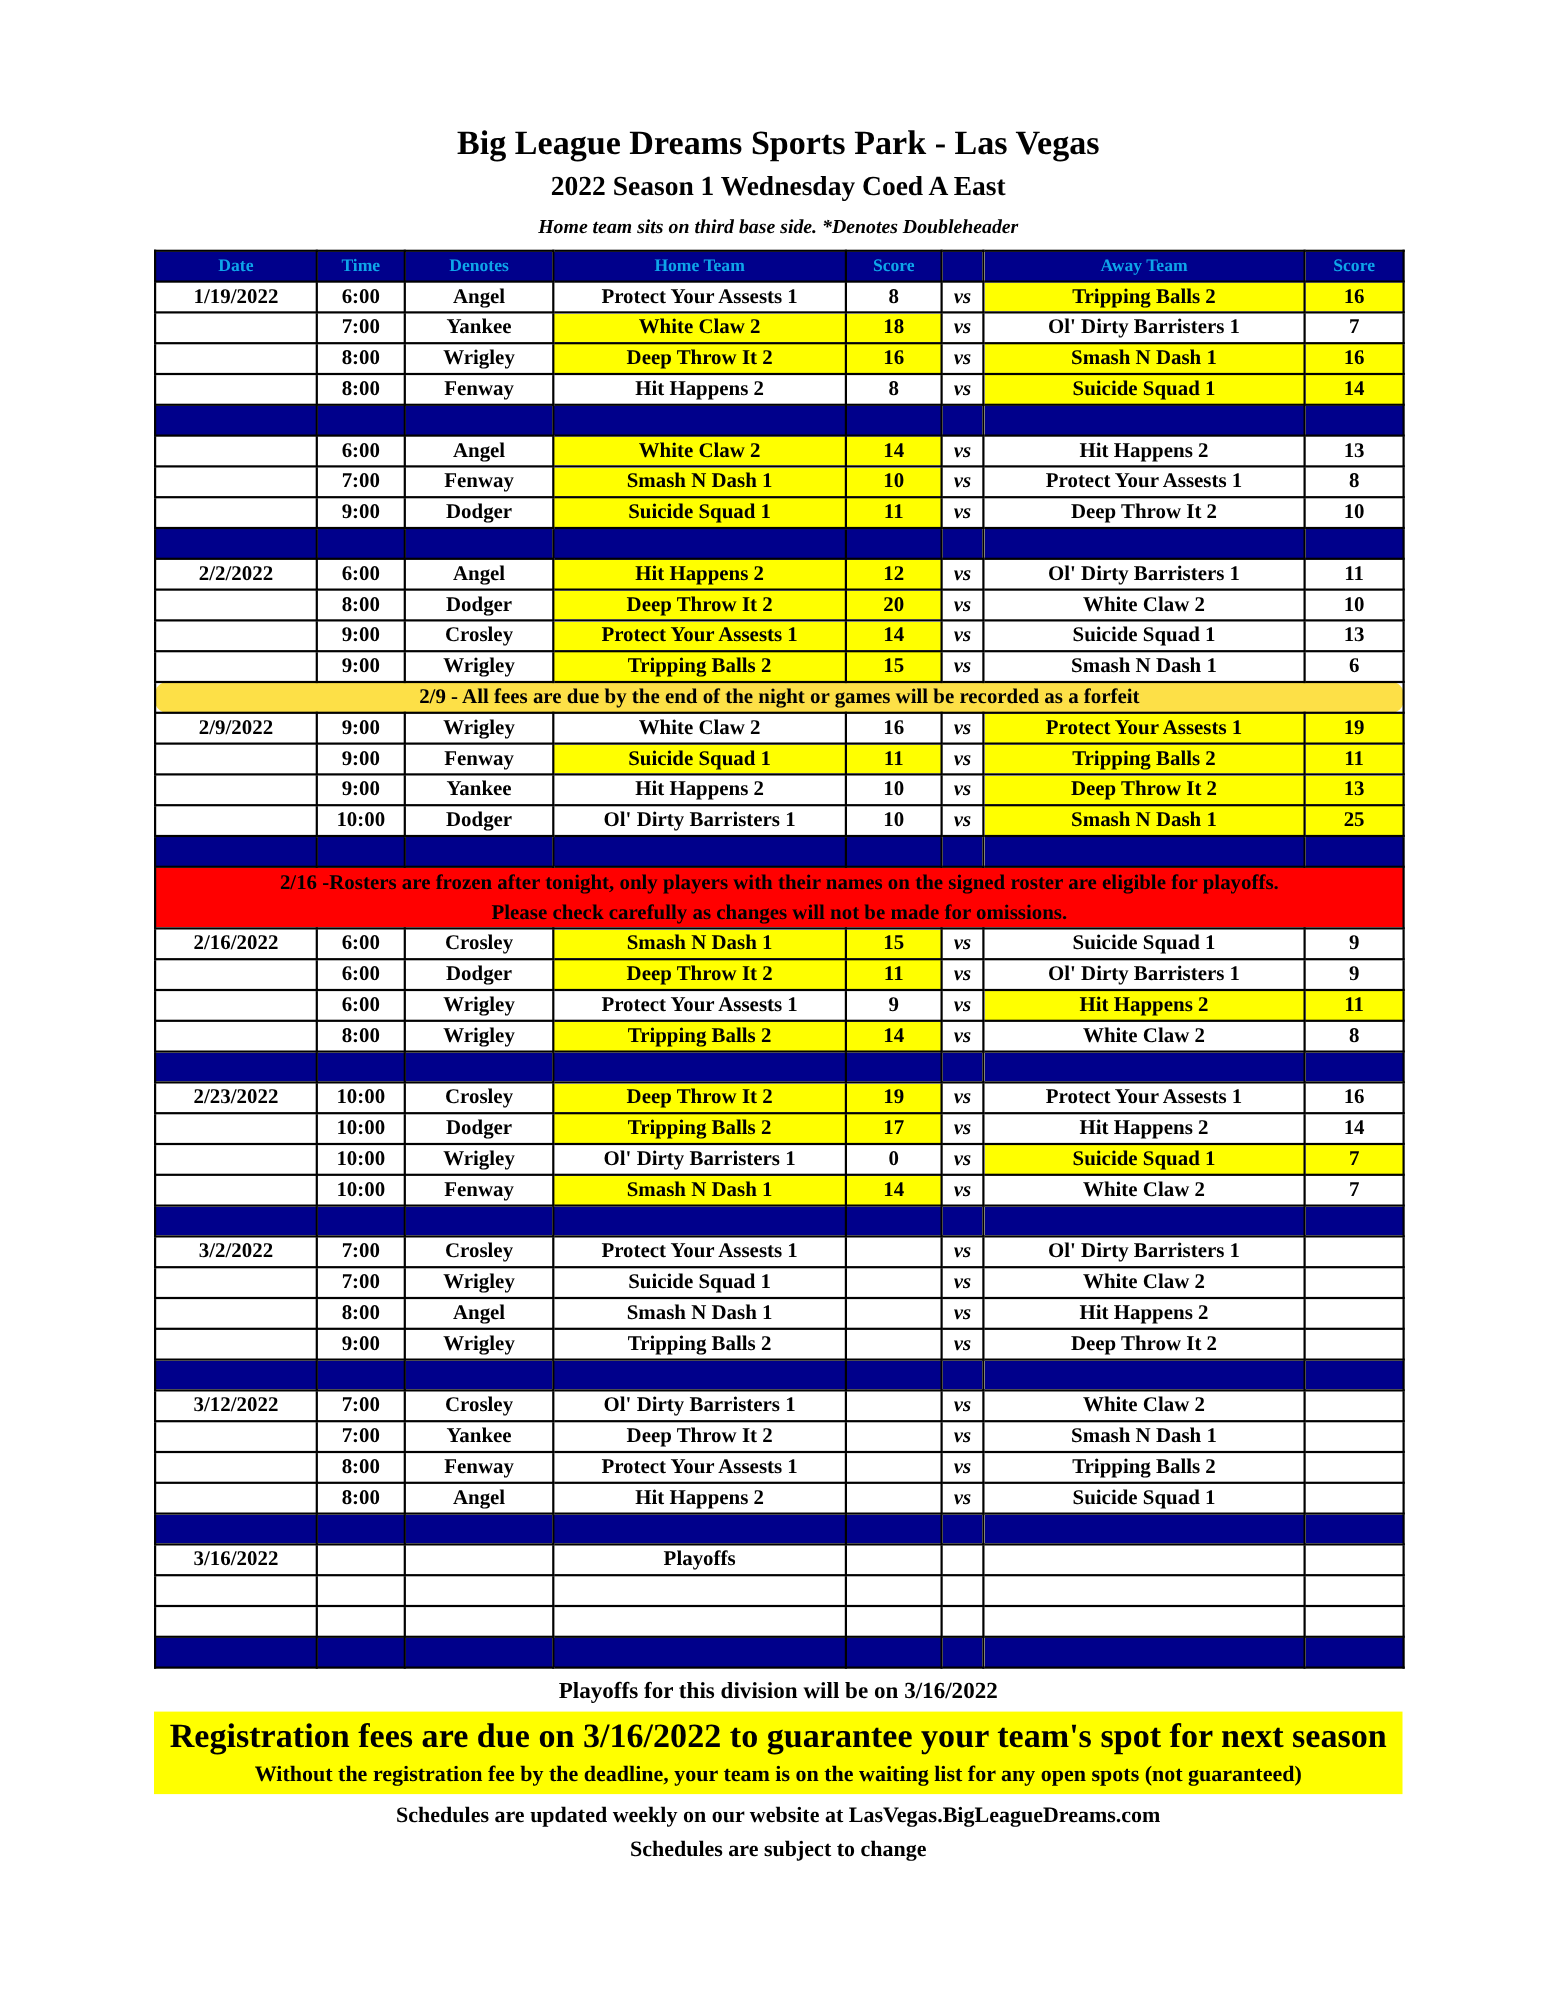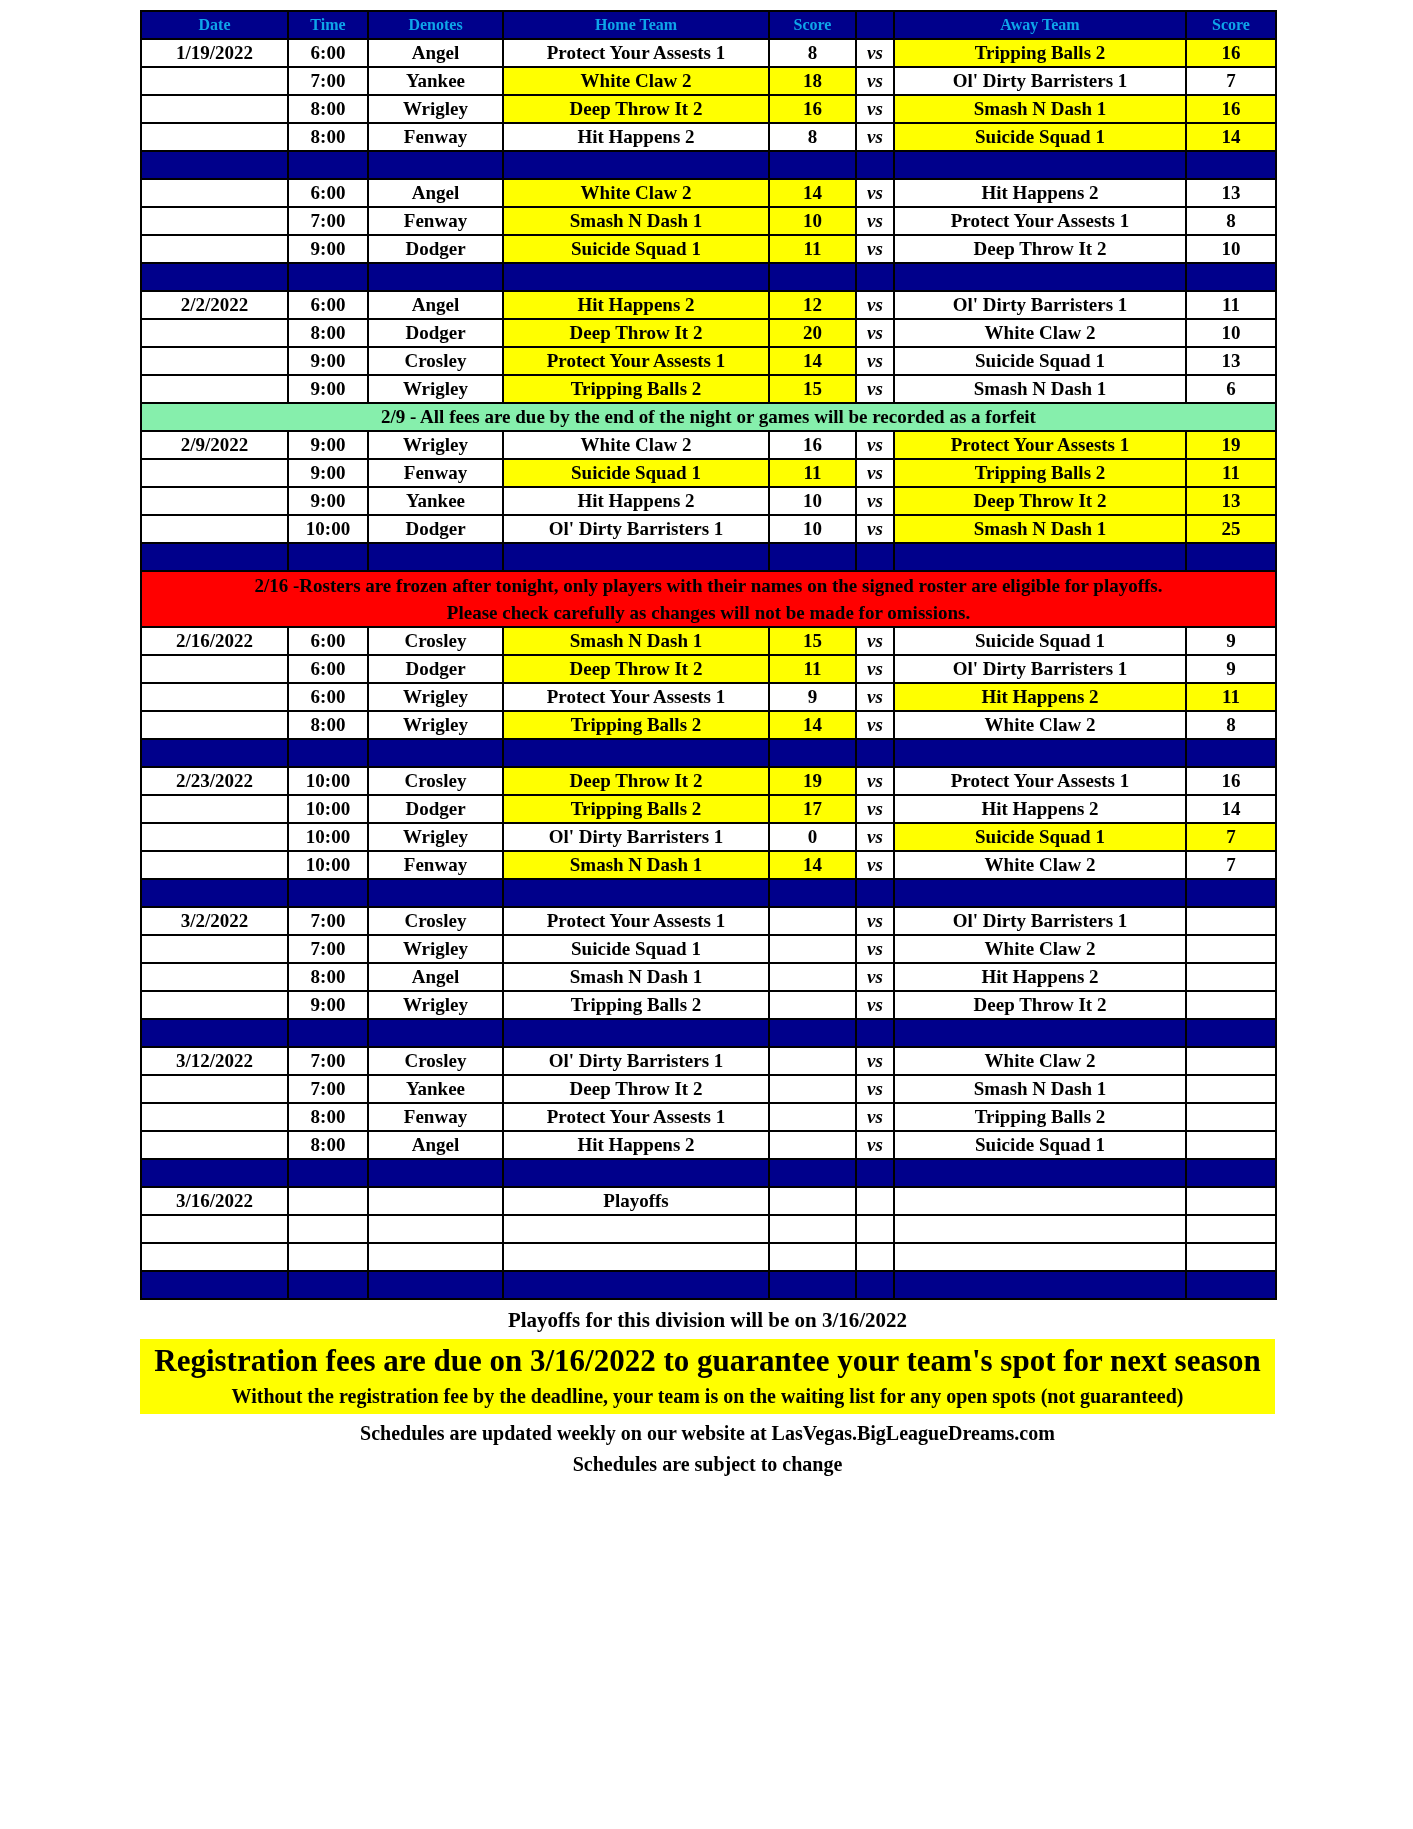--- a/index.html
+++ b/index.html
@@ -35,39 +35,44 @@
   }
   table.schedule thead th {
     background: #00008B;
     color: #0ea5e9;
     font-size: 16px;
   }
   td.sep { background: #00008B; }
   td.hl  { background: #FFFF00; }
   td.vs-cell { font-style: italic; font-size: 15px; }
   td.notice-navy {
-    background: #86efac; color: #ffffff; font-size: 19px; text-align: center;
+    background: #fde047; color: #ffffff; font-size: 19px; text-align: center; border-radius: 11px;
   }
   td.notice-red {
     background: #FF0000; color: #ffffff; font-size: 20px; text-align: center; height: 56px;
   }
   td.notice-red .line { line-height: 27px; }
 
   .footer { width: 1135px; margin-left: 140px; text-align: center; }
   .footer-line1 { font-size: 21px; font-weight: bold; margin-top: 8px; }
   .reg-band { background: #FFFF00; margin-top: 6px; padding: 4px 4px 6px 4px; }
   .reg-line1 { font-size: 31px; font-weight: bold; }
   .reg-line2 { font-size: 20px; font-weight: bold; margin-top: 6px; }
   .sched-line { font-size: 20px; font-weight: bold; margin-top: 8px; }
 </style>
 </head>
 <body>
 
 <div class="page">
 
+  <div class="doc-header">
+    <div class="doc-title">Big League Dreams Sports Park - Las Vegas</div>
+    <div class="doc-subtitle">2022 Season 1 Wednesday Coed A East</div>
+    <div class="doc-note">Home team sits on third base side.  *Denotes Doubleheader</div>
+  </div>
 
   <table class="schedule">
     <colgroup>
       <col style="width:147px">
         <col style="width:80px">
         <col style="width:135px">
         <col style="width:266px">
       <col style="width:87px">
         <col style="width:38px">
         <col style="width:292px">

